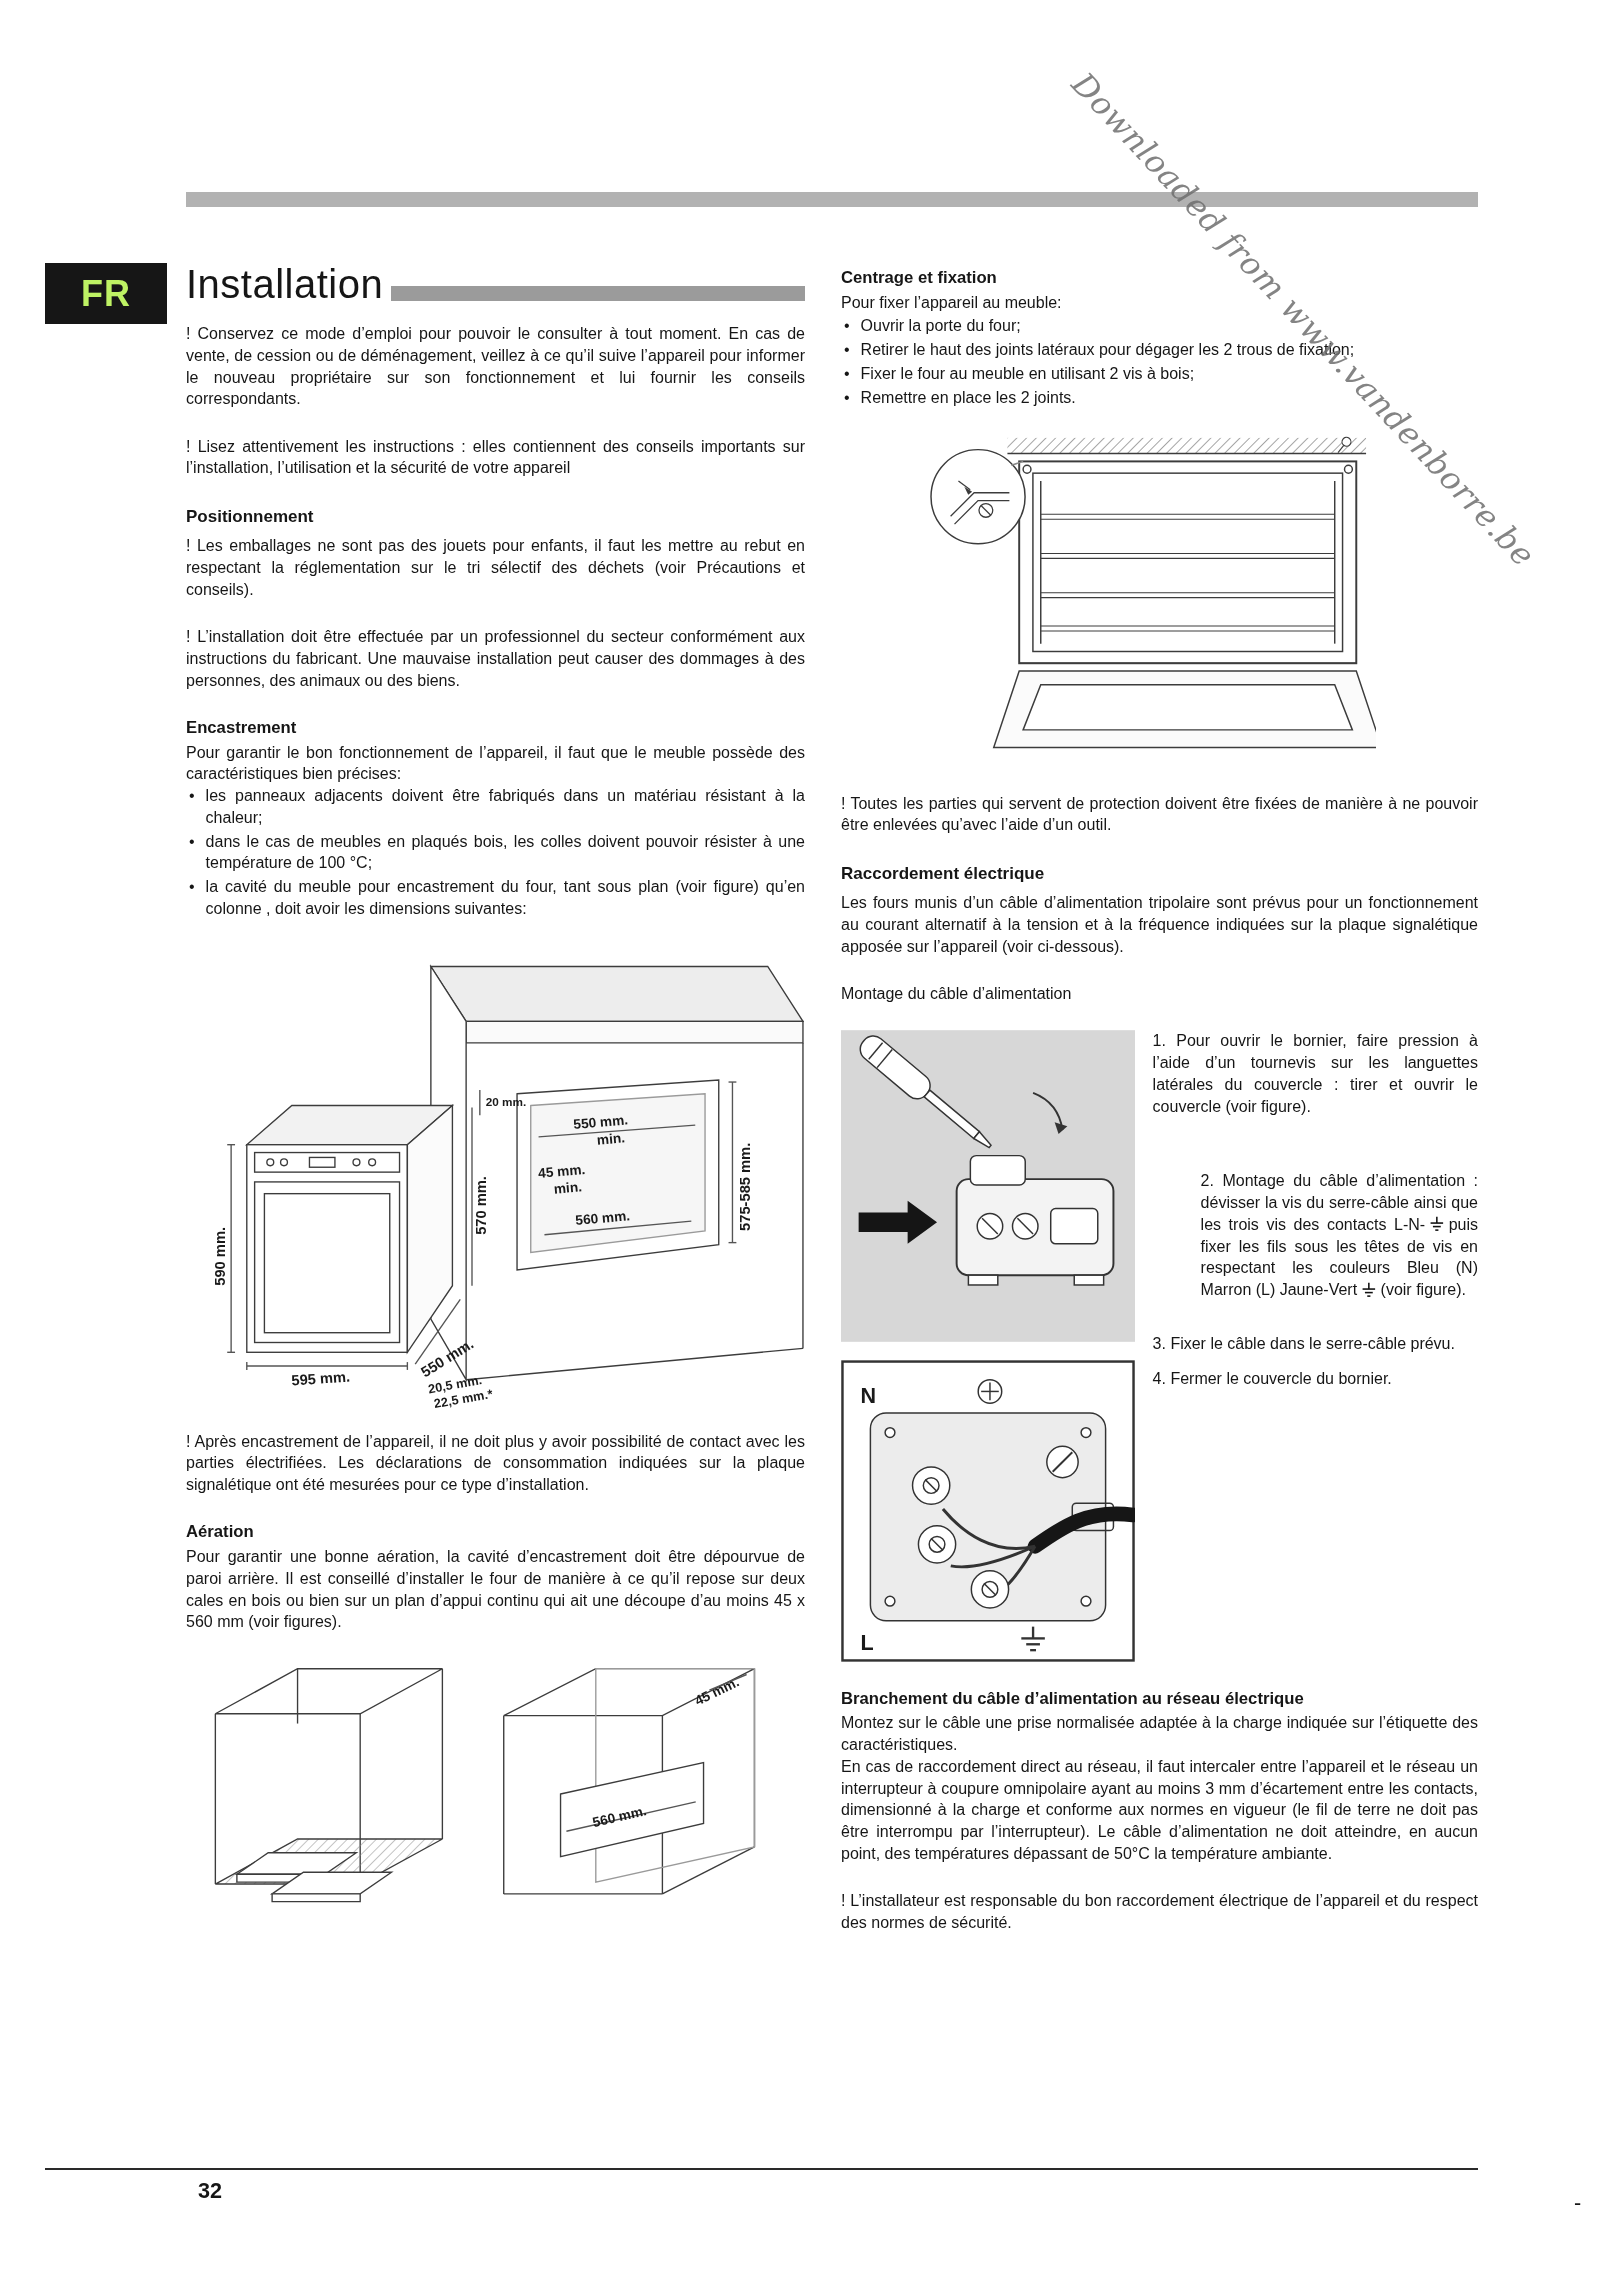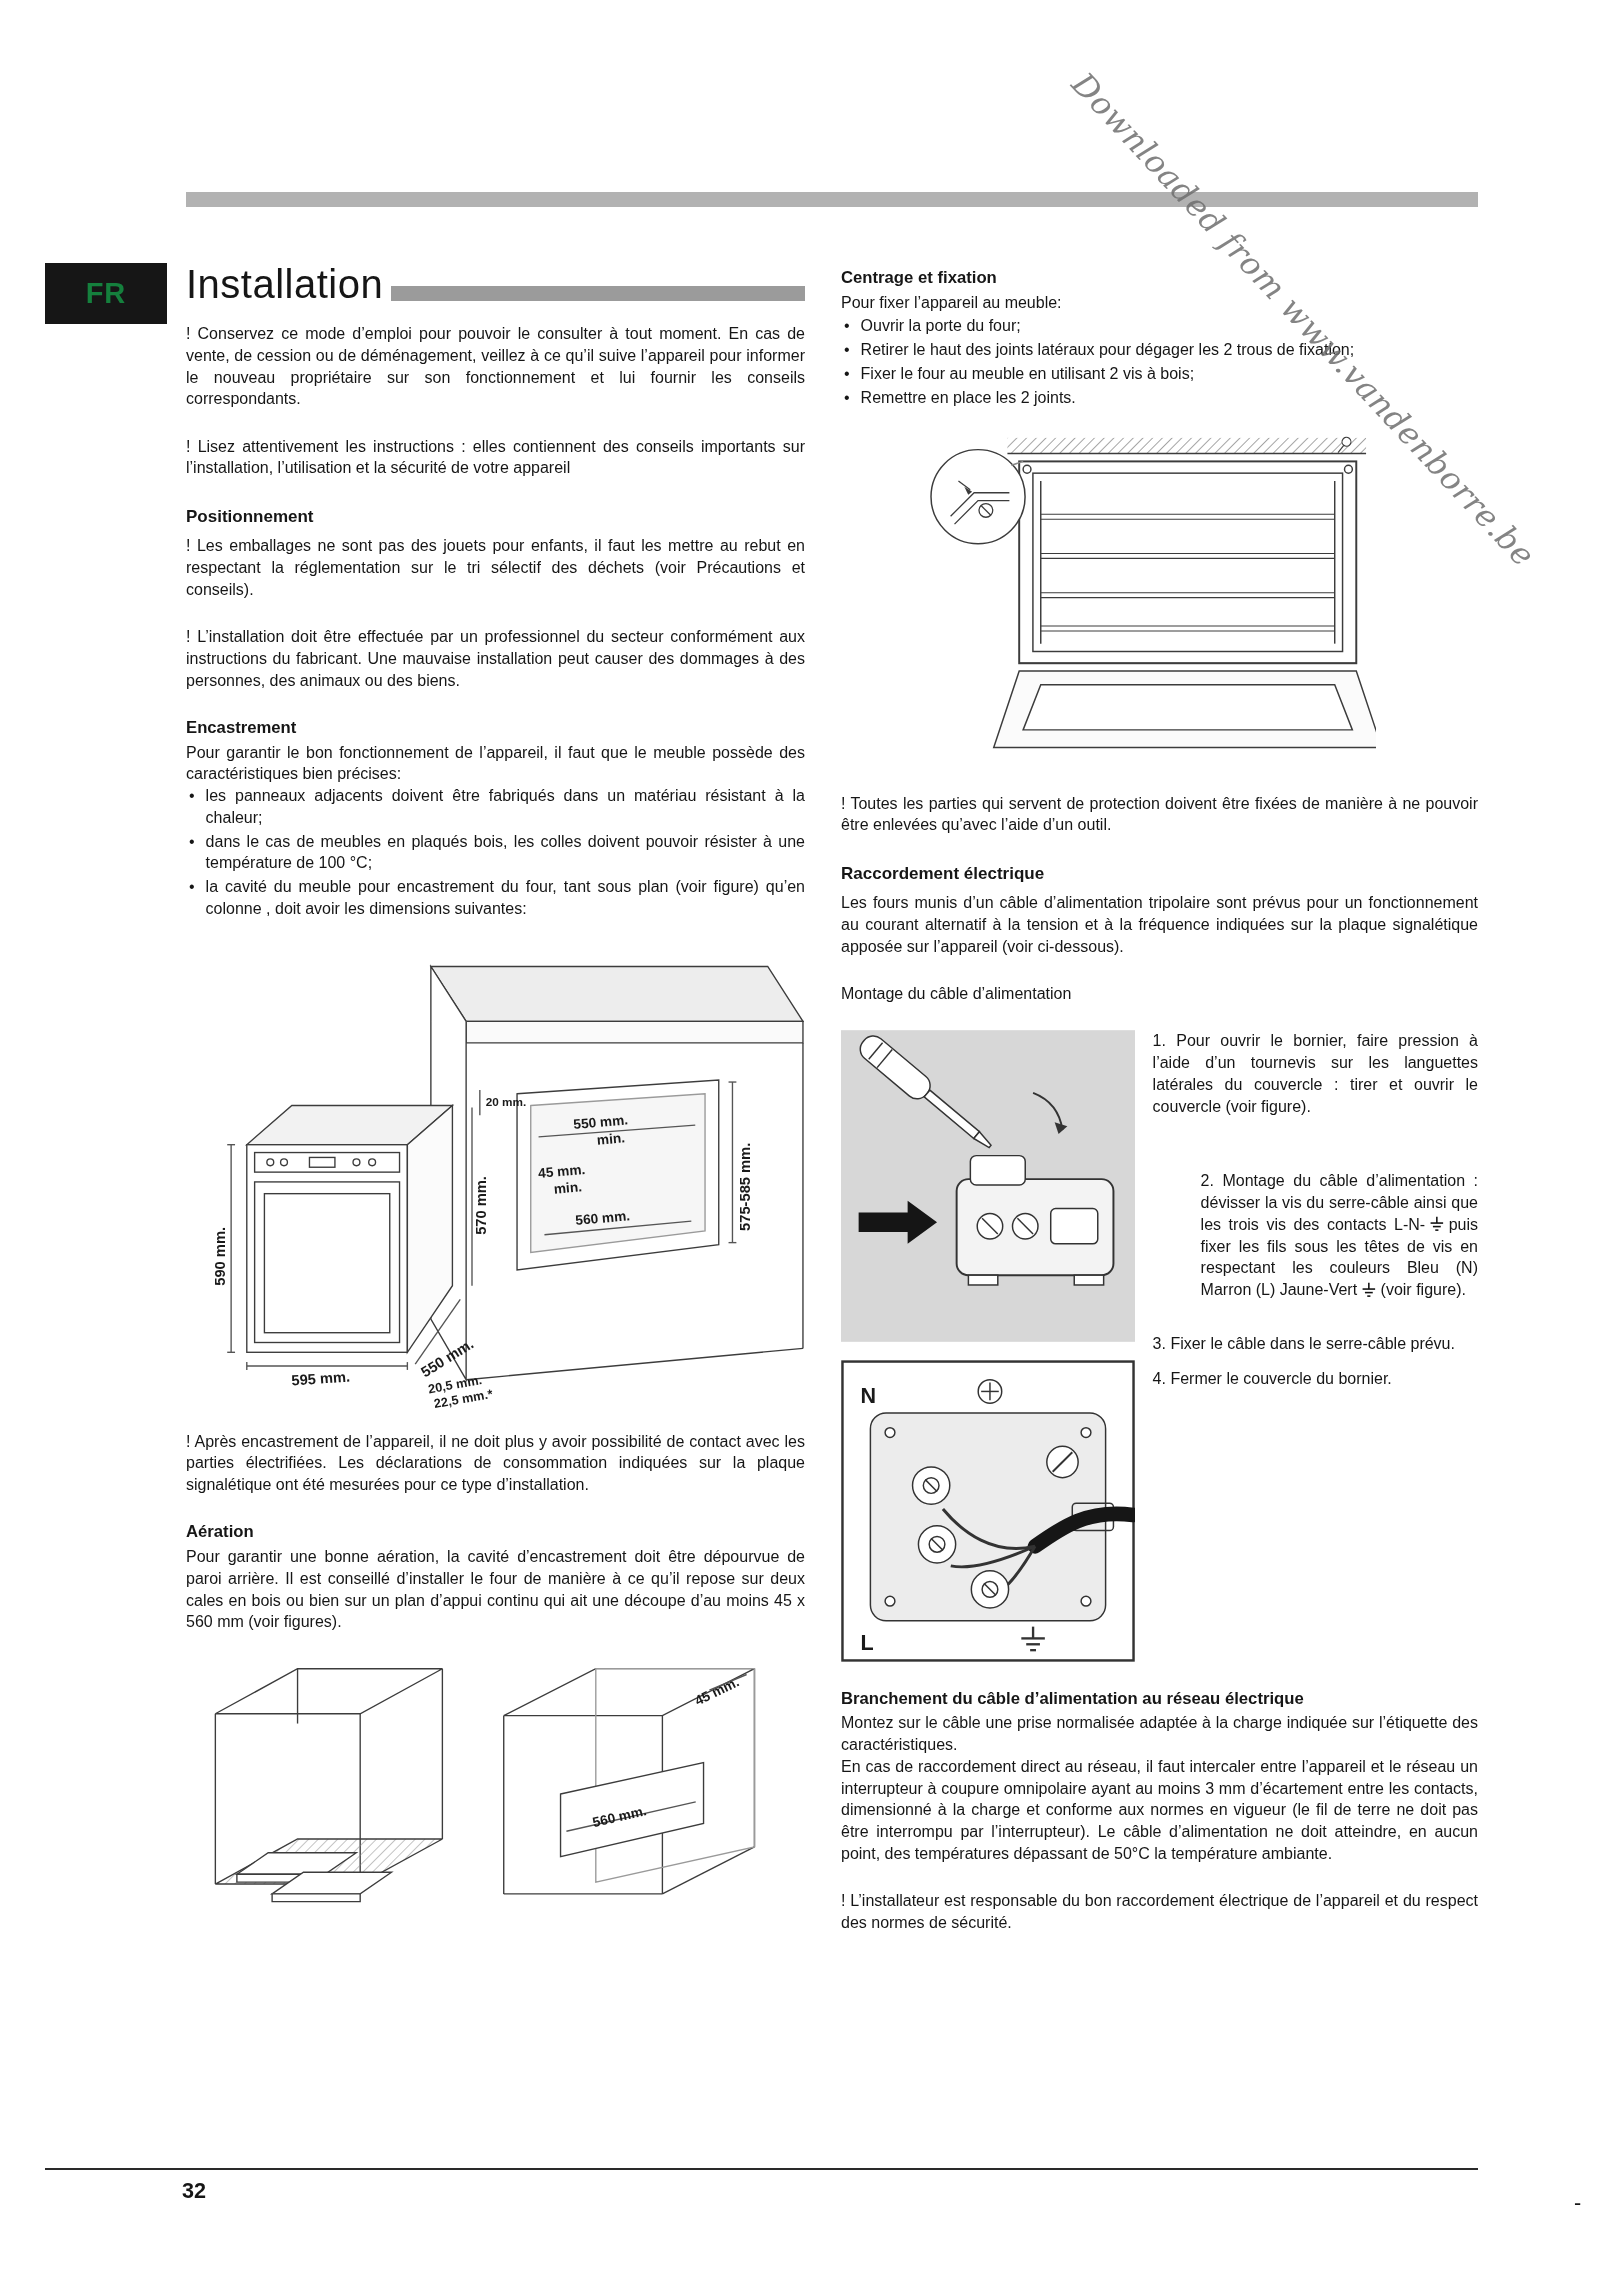--- a/index.html
+++ b/index.html
@@ -5,21 +5,21 @@
   * { box-sizing: border-box; }
   html,body { margin:0; padding:0; background:#9a9a9a; }
   .page {
     position:relative; width:1621px; height:2293px; background:#ffffff;
     font-family:"Liberation Sans","DejaVu Sans",sans-serif; color:#161616;
     overflow:hidden;
   }
   .topbar { position:absolute; left:186px; top:192px; width:1292px; height:14.7px; background:#b2b2b2; }
   .fr-badge {
     position:absolute; left:45px; top:263px; width:122px; height:61px;
-    background:#161616; color:#15803d; font-size:29px; font-weight:bold;
+    background:#161616; color:#bef264; font-size:36px; font-weight:bold;
     display:flex; align-items:center; justify-content:center; letter-spacing:1px;
   }
   .title-wrap { position:absolute; left:186px; top:263px; width:619px; display:flex; align-items:flex-end; }
   .page-title { margin:0; font-size:40px; font-weight:normal; line-height:1.05; letter-spacing:0.5px; }
   .title-band { flex:1; height:14.7px; background:#9b9b9b; margin-left:7.8px; margin-bottom:3.9px; }
   .col { position:absolute; font-size:16px; line-height:1.36; }
   .col-left  { left:186px; top:323px;  width:619px; }
   .col-right { left:841px; top:267px; width:637px; }
   p.body { margin:0 0 25.5px; text-align:justify; }
   p.tight { margin-bottom:2px; }
@@ -45,21 +45,21 @@
   svg { display:block; }
   svg.earth { display:inline-block; vertical-align:-2px; margin:0 3.9px; }
   .page svg text { font-family:"Liberation Sans","DejaVu Sans",sans-serif; font-weight:bold; fill:#1a1a1a; }
   .watermark {
     position:absolute; left:1092px; top:65px; transform-origin:0 0; transform:rotate(47deg);
     font-family:"DejaVu Serif","Liberation Serif",serif; font-style:italic;
     font-size:32px; color:#6f6f6f; opacity:0.85; white-space:nowrap; letter-spacing:0.5px;
     z-index:5; pointer-events:none;
   }
   .footer-line { position:absolute; left:45px; top:2168px; width:1433px; border-top:2px solid #2a2a2a; }
-  .page-num { position:absolute; left:182px; top:2178px; font-size:21.6px; font-weight:bold; }
+  .page-num { position:absolute; left:198px; top:2178px; font-size:21.6px; font-weight:bold; }
   .corner-dash { position:absolute; left:1574px; top:2190px; font-size:21.6px; }
 </style>
 </head>
 <body>
 
 <div class="page">
 
   <div class="watermark">Downloaded from www.vandenborre.be</div>
   <div class="topbar"></div>
   <div class="fr-badge">FR</div>

